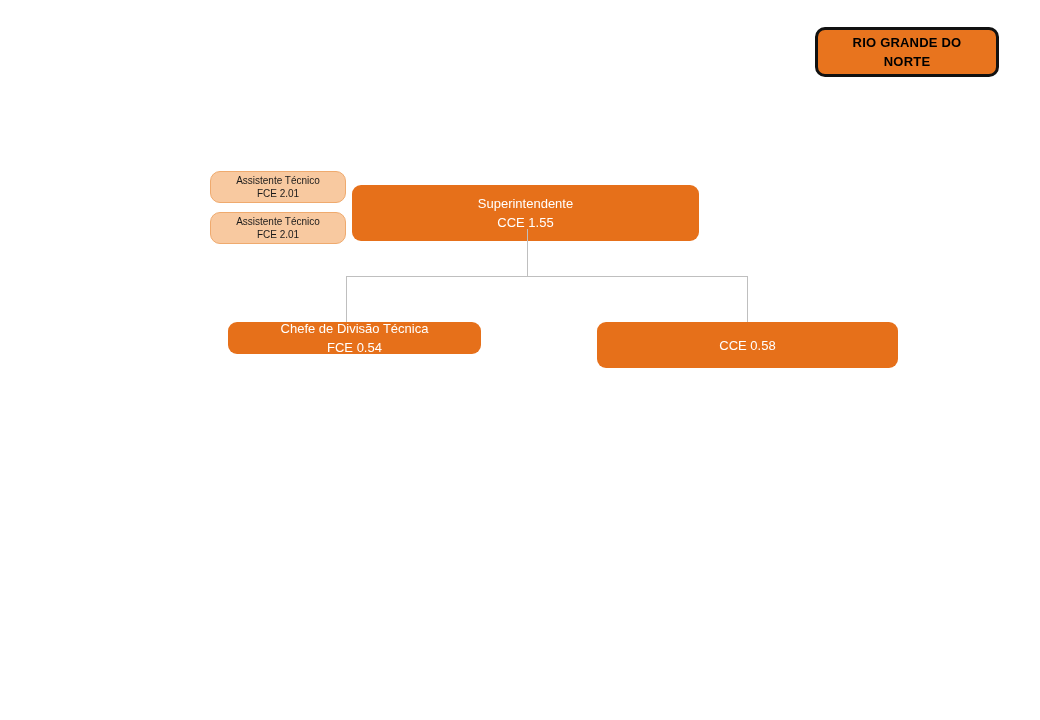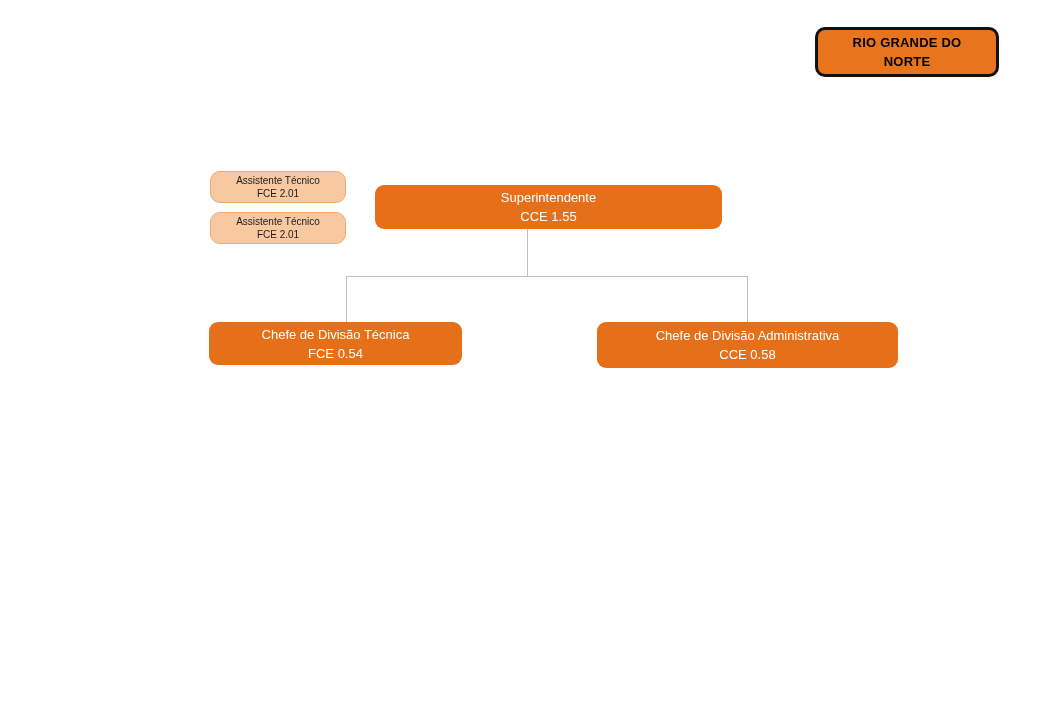--- a/index.html
+++ b/index.html
@@ -74,22 +74,22 @@
     color: #1A1A1A;
   }
   .node.light .node-line {
     font-size: 10px;
     line-height: 13px;
   }
 
   
   .n-assist1 { left: 210px; top: 171px; width: 136px; height: 32px; }
   .n-assist2 { left: 210px; top: 212px; width: 136px; height: 32px; }
-  .n-root    { left: 375px; top: 185px; width: 347px; height: 44px; align-items: center; }
-  .n-child1  { left: 209px; top: 322px; width: 253px; height: 43px; }
+  .n-root    { left: 352px; top: 185px; width: 347px; height: 56px; align-items: center; }
+  .n-child1  { left: 228px; top: 322px; width: 253px; height: 32px; }
   .n-child2  { left: 597px; top: 322px; width: 301px; height: 46px; }
 
   
   .connector {
     position: absolute;
     background: #BFBFBF;
   }
   .c-root-stem   { left: 527px; top: 229px; width: 1px;   height: 47px; }
   .c-horizontal  { left: 346px; top: 276px; width: 402px; height: 1px;  }
   .c-left-drop   { left: 346px; top: 276px; width: 1px;   height: 46px; }
@@ -122,17 +122,16 @@
   <div class="connector c-root-stem"></div>
   <div class="connector c-horizontal"></div>
   <div class="connector c-left-drop"></div>
   <div class="connector c-right-drop"></div>
 
   <div class="node orange n-child1">
     <div class="node-line">Chefe de Divisão Técnica</div>
     <div class="node-line">FCE 0.54</div>
   </div>
   <div class="node orange n-child2">
-    <div class="node-line">Chefe de Divisão Administrativa</div>
     <div class="node-line">CCE 0.58</div>
   </div>
 
 </div>
 
 </body></html>

